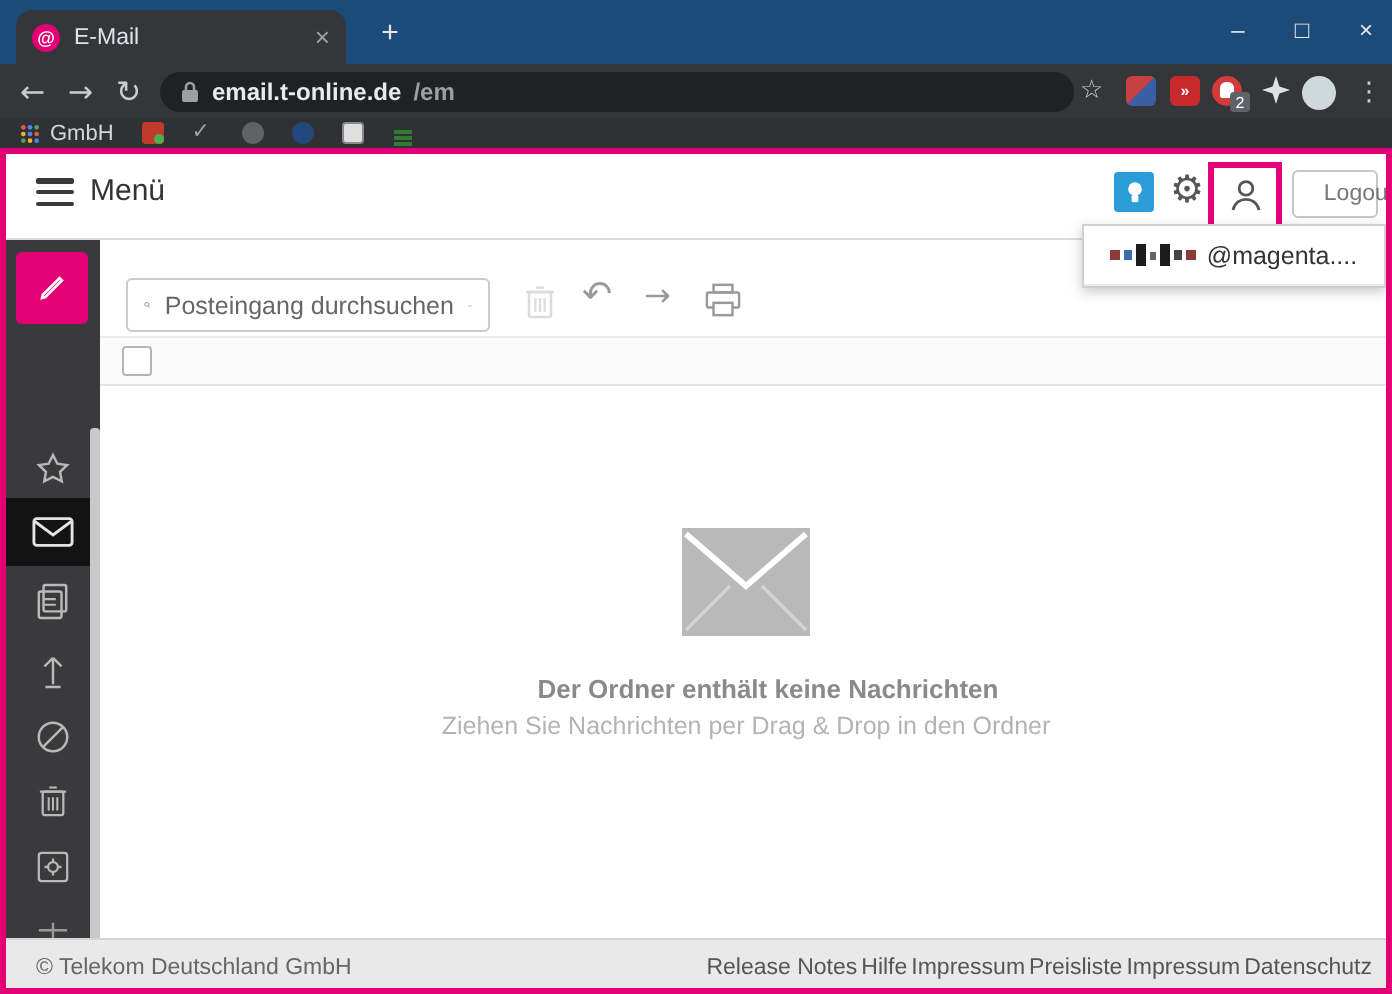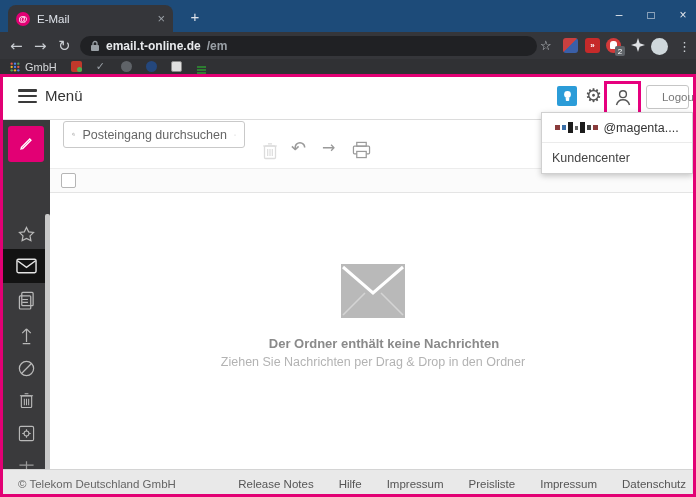--- a/index.html
+++ b/index.html
@@ -63,21 +63,21 @@
            display:flex;align-items:center;justify-content:center;}
   .sbic{position:absolute;left:0;width:47px;display:flex;justify-content:center;color:#b9b9b9;}
   .sb-active{position:absolute;left:0;top:129px;width:47px;height:34px;background:#131313;
              display:flex;align-items:center;justify-content:center;}
   .sb-scroll{position:absolute;right:0px;top:94px;width:5px;height:260px;background:#c9c9c9;border-radius:2px;}
   .expandbtn{position:absolute;left:5px;top:354px;width:38px;height:33px;background:#b5b5b5;border-radius:6px;
              display:flex;align-items:center;justify-content:center;color:#3c3c3c;
              font-size:17px;font-weight:bold;}
 
   .content{position:absolute;left:50px;top:46px;width:646px;height:349px;background:#fff;}
-  .searchbox{position:absolute;left:63px;top:47px;width:182px;height:27px;border:1px solid #c9c9c9;
+  .searchbox{position:absolute;left:63px;top:65px;width:182px;height:27px;border:1px solid #c9c9c9;
              border-radius:3px;background:#fff;display:flex;align-items:center;padding:0 8px;gap:7px;z-index:6;}
   .searchlabel{font-size:12.5px;color:#666;flex:1;white-space:nowrap;}
   .tbicon{position:absolute;z-index:6;}
   .uglyph{font-family:"DejaVu Sans",sans-serif;font-size:18px;color:#9a9a9a;}
   .selrow{position:absolute;left:50px;top:94px;width:646px;height:25px;background:#fbfbfb;
           border-top:1px solid #ececec;border-bottom:1px solid #e4e4e4;z-index:5;}
   .checkbox{position:absolute;left:11px;top:4px;width:15px;height:15px;border:1px solid #b5b5b5;
             border-radius:2px;background:#fff;}
   .empty{position:absolute;left:50px;top:190px;width:646px;text-align:center;z-index:4;}
   .empty-title{font-size:13px;font-weight:bold;color:#8a8a8a;margin-top:14px;padding-left:22px;}
@@ -90,21 +90,21 @@
   .pixblocks{display:flex;align-items:center;gap:2px;}
   .pixblocks i{display:block;}
   .dd-label{font-size:12.5px;color:#333;}
   .dd-item{font-size:12.5px;color:#444;padding:8px 10px;border-bottom:1px solid #ebebeb;}
   .dd-item:last-child{border-bottom:none;}
   .dd-annot{border:3px solid #e6007e;padding:5px 8px;}
 
   .pfooter{position:absolute;left:0;top:395px;width:696px;height:28px;background:#e9e9e9;
            border-top:1px solid #d4d4d4;display:flex;align-items:center;z-index:8;}
   .copyright{font-size:11.5px;color:#666;margin-left:18px;flex:0 0 auto;}
-  .flinks{margin-left:auto;margin-right:10px;display:flex;gap:25px;font-size:11.5px;color:#555;}
+  .flinks{margin-left:auto;margin-right:10px;display:flex;gap:2px;font-size:11.5px;color:#555;}
 </style>
 </head>
 <body>
 
 <div class="screen">
 
   <div class="titlebar">
     <div class="tab">
       <span class="favicon">@</span>
       <span class="tabtitle">E-Mail</span>
@@ -303,21 +303,20 @@
           <i style="width:5px;height:5px;background:#8a3b3b;"></i>
           <i style="width:4px;height:5px;background:#3a6fa8;"></i>
           <i style="width:5px;height:11px;background:#1c1c1c;"></i>
           <i style="width:3px;height:4px;background:#666;"></i>
           <i style="width:5px;height:11px;background:#1c1c1c;"></i>
           <i style="width:4px;height:5px;background:#444;"></i>
           <i style="width:5px;height:5px;background:#8a3b3b;"></i>
         </span>
         <span class="dd-label">@magenta....</span>
       </div>
-      <div class="dd-item">Kundencenter</div>
     </div>
 
     <div class="pfooter">
       <span class="copyright">© Telekom Deutschland GmbH</span>
       <span class="flinks">
         <span>Release Notes</span>
         <span>Hilfe</span>
         <span>Impressum</span>
         <span>Preisliste</span>
         <span>Impressum</span>

